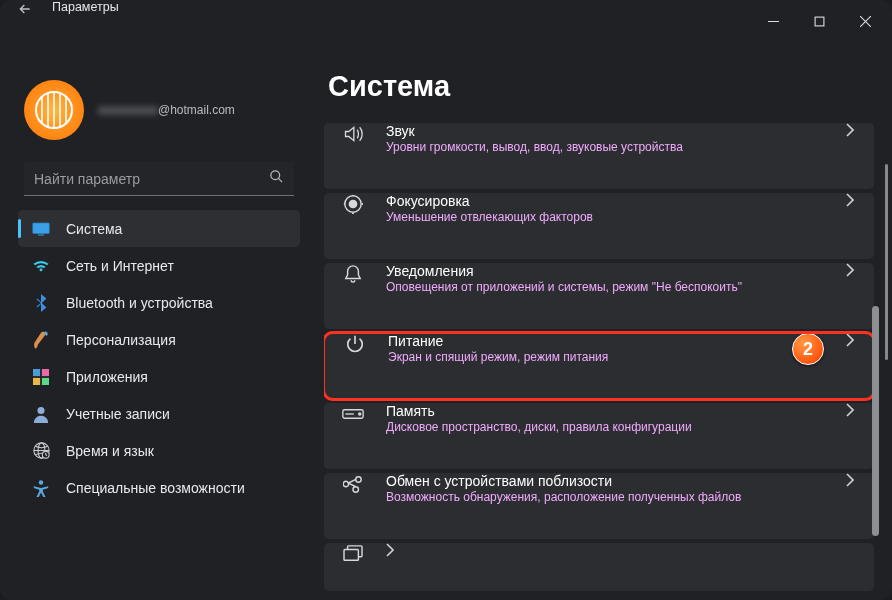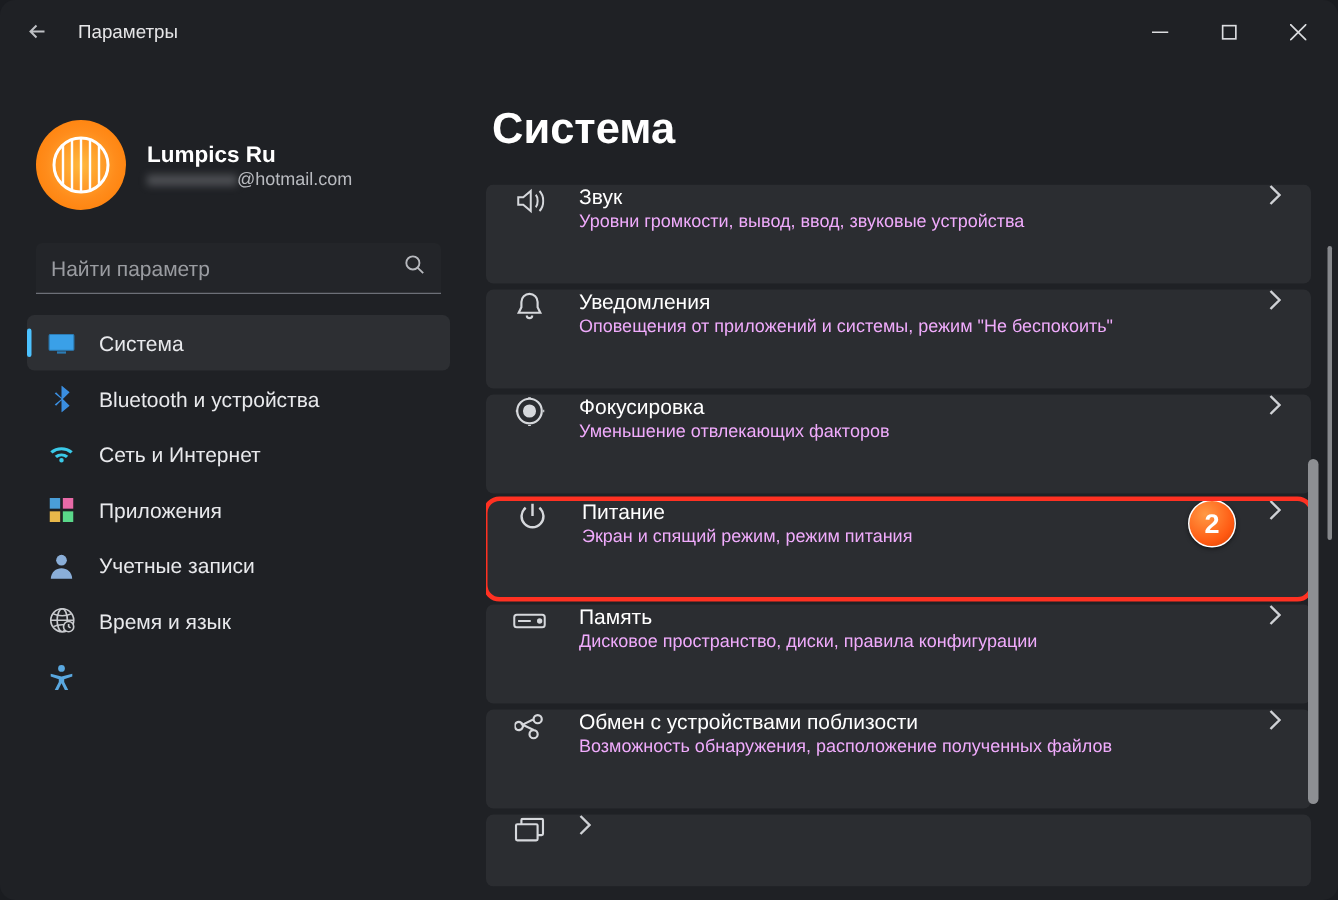--- a/index.html
+++ b/index.html
@@ -1,20 +1,20 @@
 <!DOCTYPE html>
 <html><head>
 <meta charset="utf-8">
 <style>
   * { box-sizing: border-box; margin: 0; padding: 0; font-family: "Segoe UI", Arial, sans-serif; }
   body { background: #1a1c20; width: 892px; height: 600px; overflow: hidden; position: relative; }
   
   .window { background: #1f2125; width: 892px; height: 600px; border-radius: 10px; overflow: hidden; position: relative; display: flex; flex-direction: column; }
   
-  .titlebar { height: 42px; display: flex; align-items: center; padding: 0 4px 0 16px; color: #e6e6e8; }
+  .titlebar { height: 42px; display: flex; padding: 0 4px 0 16px; color: #e6e6e8; }
   .back-icon { width: 18px; height: 18px; margin-right: 18px; display:flex; align-items:center; justify-content:center; color:#bfc1c5;}
   .title { font-size: 12.5px; color: #e6e6e8; flex: 1; }
   .caption-controls { display: flex; height: 100%; }
   .cap-btn { width: 46px; height: 100%; display: flex; align-items: center; justify-content: center; color:#dcdde0; }
   .cap-btn svg { width: 11px; height: 11px; }
   
   .body { display: flex; flex: 1; overflow: hidden; }
   
   .sidebar { width: 310px; padding: 0 10px 0 18px; display:flex; flex-direction:column; }
   .account { display:flex; align-items:center; gap: 14px; padding: 38px 6px 18px 6px;}
@@ -97,21 +97,20 @@
               <g stroke="#fff" stroke-width="1.6">
                 <line x1="22" y1="4" x2="22" y2="40"></line>
                 <line x1="10" y1="8" x2="10" y2="36"></line>
                 <line x1="34" y1="8" x2="34" y2="36"></line>
                 <line x1="16" y1="5" x2="16" y2="39"></line>
                 <line x1="28" y1="5" x2="28" y2="39"></line>
               </g>
             </svg>
         </div>
         <div class="acc-text">
-          <div class="acc-name">Lumpics Ru</div>
           <div class="acc-email-wrap"><span class="blur">xxxxxxxxxx</span><span>@hotmail.com</span></div>
         </div>
       </div>
       <div class="search-wrap">
         <div class="search">
           <input placeholder="Найти параметр" style="">
           <span class="search-icon"><svg width="15" height="15" viewBox="0 0 24 24" fill="none" stroke="currentColor" stroke-width="2">
                 <circle cx="10" cy="10" r="7"></circle>
                 <line x1="21" y1="21" x2="15" y2="15"></line>
               </svg></span>
@@ -122,33 +121,42 @@
             <span class="nav-icon">
               <svg width="18" height="14" viewBox="0 0 24 18">
                 <rect x="1" y="1" width="22" height="14" rx="1" fill="#3aa0e8" stroke="#2b7cb5"></rect>
                 <rect x="8" y="16" width="8" height="2" fill="#2b7cb5"></rect>
               </svg>
             </span>
             <span>Система</span>
           </div>
           <div class="nav-item">
             <span class="nav-icon">
+              <svg width="18" height="14" viewBox="0 0 24 18" fill="#3ac9e8">
+                <path d="M12 16a2 2 0 100-4 2 2 0 000 4zm-6-6a10 10 0 0112 0l-2 2a7 7 0 00-8 0l-2-2zm-4-4a16 16 0 0120 0l-2 2a13 13 0 00-16 0l-2-2z"></path>
+              </svg>
+            </span>
+            <span>Сеть и Интернет</span>
+          </div>
+          <div class="nav-item">
+            <span class="nav-icon">
               <svg width="14" height="18" viewBox="0 0 14 20" fill="#3a8ee0">
                 <path d="M7 0l6 5-5 5 5 5-6 5V11L3 15l-1-1 5-4-5-4 1-1 4 4V0z"></path>
               </svg>
             </span>
             <span>Bluetooth и устройства</span>
           </div>
           <div class="nav-item">
             <span class="nav-icon">
-              <svg width="18" height="14" viewBox="0 0 24 18" fill="#3ac9e8">
-                <path d="M12 16a2 2 0 100-4 2 2 0 000 4zm-6-6a10 10 0 0112 0l-2 2a7 7 0 00-8 0l-2-2zm-4-4a16 16 0 0120 0l-2 2a13 13 0 00-16 0l-2-2z"></path>
-              </svg>
-            </span>
-            <span>Сеть и Интернет</span>
+              <svg width="16" height="18" viewBox="0 0 20 22">
+                <path d="M3 22c2-1 3-3 3-5l9-12c1-1 1-3-1-4s-3 0-4 1L2 14c-1 2-1 5 1 8z" fill="#d98e4a"></path>
+                <path d="M14 1c1-1 3-1 4 1s0 3-1 4l-3-3 0-2z" fill="#5aa8e0"></path>
+              </svg>
+            </span>
+            <span>Персонализация</span>
           </div>
           <div class="nav-item">
             <span class="nav-icon">
               <svg width="16" height="16" viewBox="0 0 18 18">
                 <rect x="0" y="0" width="8" height="8" fill="#4a9ed8"></rect>
                 <rect x="10" y="0" width="8" height="8" fill="#e86aa8"></rect>
                 <rect x="0" y="10" width="8" height="8" fill="#e8b84a"></rect>
                 <rect x="10" y="10" width="8" height="8" fill="#5ad88a"></rect>
               </svg>
             </span>
@@ -176,20 +184,21 @@
             </span>
             <span>Время и язык</span>
           </div>
           <div class="nav-item">
             <span class="nav-icon">
               <svg width="18" height="18" viewBox="0 0 20 20" fill="#5aa8e0">
                 <circle cx="10" cy="4" r="2.5"></circle>
                 <path d="M2 8l8 2 8-2v2l-6 2v2l3 6-2 1-3-6-3 6-2-1 3-6v-2L2 10V8z"></path>
               </svg>
             </span>
+            <span>Специальные возможности</span>
           </div>
         </div>
     </div>
 
     <div class="main">
       <div class="main-header">
         <h1>Система</h1>
       </div>
       <div class="list" id="rows">
           <div class="row">
@@ -203,43 +212,43 @@
             <div class="row-text">
               <div class="row-title">Звук</div>
               <div class="row-sub">Уровни громкости, вывод, ввод, звуковые устройства</div>
             </div>
             <span class="chev"><svg width="8" height="14" viewBox="0 0 8 14" fill="none" stroke="currentColor" stroke-width="1.6">
                 <path d="M1 1l6 6-6 6"></path>
               </svg></span>
           </div>
           <div class="row">
             <span class="row-icon">
-              <svg width="18" height="20" viewBox="0 0 20 22" fill="none" stroke="currentColor" stroke-width="1.6">
-                <path d="M10 2a6 6 0 00-6 6v4l-2 4h16l-2-4V8a6 6 0 00-6-6zM8 18a2 2 0 004 0"></path>
-              </svg>
-            </span>
-            <div class="row-text">
-              <div class="row-title">Уведомления</div>
-              <div class="row-sub">Оповещения от приложений и системы, режим "Не беспокоить"</div>
-            </div>
-            <span class="chev"><svg width="8" height="14" viewBox="0 0 8 14" fill="none" stroke="currentColor" stroke-width="1.6">
-                <path d="M1 1l6 6-6 6"></path>
-              </svg></span>
-          </div>
-          <div class="row">
-            <span class="row-icon">
               <svg width="20" height="20" viewBox="0 0 22 22" fill="none" stroke="currentColor" stroke-width="1.6">
                 <circle cx="11" cy="11" r="9"></circle>
                 <circle cx="11" cy="11" r="4" fill="currentColor"></circle>
                 <path d="M11 2v-1M11 21v1M2 11h-1M21 11h1" stroke-width="2"></path>
               </svg>
             </span>
             <div class="row-text">
               <div class="row-title">Фокусировка</div>
               <div class="row-sub">Уменьшение отвлекающих факторов</div>
+            </div>
+            <span class="chev"><svg width="8" height="14" viewBox="0 0 8 14" fill="none" stroke="currentColor" stroke-width="1.6">
+                <path d="M1 1l6 6-6 6"></path>
+              </svg></span>
+          </div>
+          <div class="row">
+            <span class="row-icon">
+              <svg width="18" height="20" viewBox="0 0 20 22" fill="none" stroke="currentColor" stroke-width="1.6">
+                <path d="M10 2a6 6 0 00-6 6v4l-2 4h16l-2-4V8a6 6 0 00-6-6zM8 18a2 2 0 004 0"></path>
+              </svg>
+            </span>
+            <div class="row-text">
+              <div class="row-title">Уведомления</div>
+              <div class="row-sub">Оповещения от приложений и системы, режим "Не беспокоить"</div>
             </div>
             <span class="chev"><svg width="8" height="14" viewBox="0 0 8 14" fill="none" stroke="currentColor" stroke-width="1.6">
                 <path d="M1 1l6 6-6 6"></path>
               </svg></span>
           </div>
           <div class="row highlight">
             <span class="row-icon">
               <svg width="20" height="20" viewBox="0 0 22 22" fill="none" stroke="currentColor" stroke-width="1.8">
                 <path d="M11 2v9M6 5a8 8 0 1010 0"></path>
               </svg>

